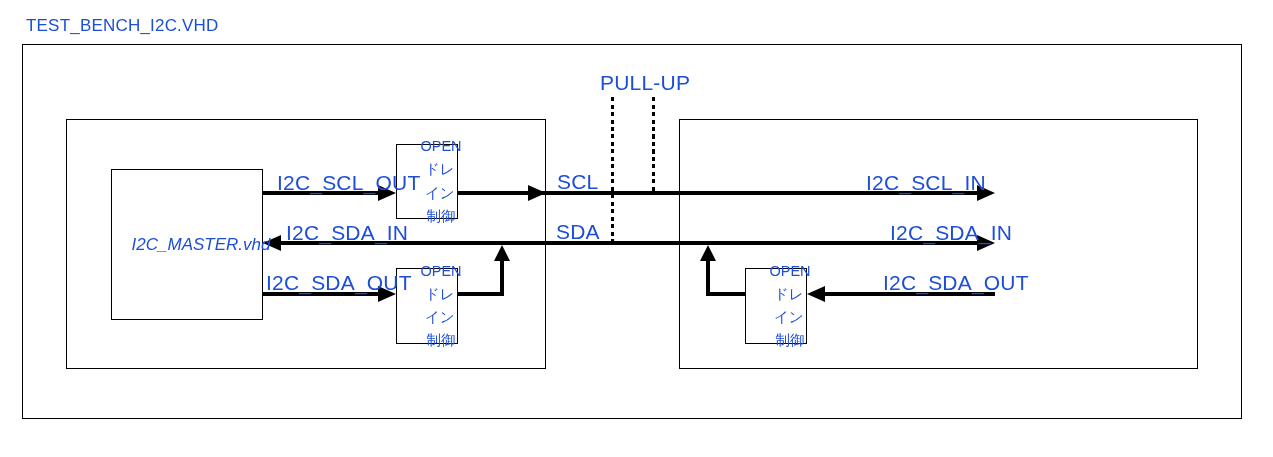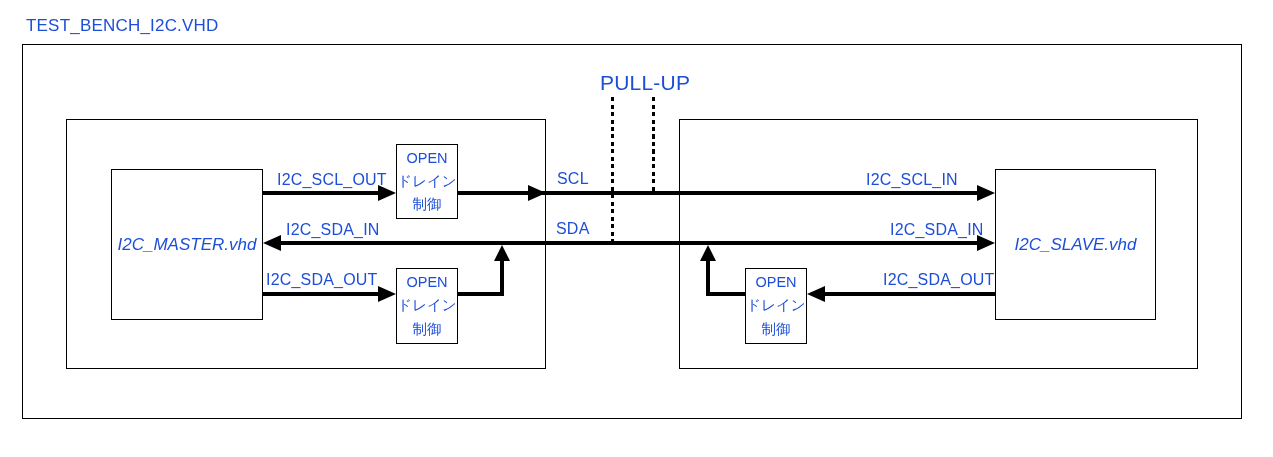--- a/index.html
+++ b/index.html
@@ -10,40 +10,41 @@
     background: #ffffff;
     font-family: "Liberation Sans", "DejaVu Sans", sans-serif;
     color: #1d4ed8;
     overflow: hidden;
   }
   .box {
     position: absolute;
     box-sizing: border-box;
     border: 1.5px solid #000;
     background: transparent;
+    padding-left: 28px;
   }
   .fillbox { background: #fff; }
   .centerbox {
     display: flex;
     align-items: center;
     justify-content: center;
     text-align: center;
   }
   .open-box {
     display: flex;
     flex-direction: column;
     align-items: center;
     justify-content: center;
     font-size: 14.5px;
     line-height: 1.6;
     background: #fff;
   }
   .lbl {
     position: absolute;
-    font-size: 16px;
+    font-size: 21px;
     white-space: nowrap;
     letter-spacing: 0.2px;
   }
   .module-lbl { font-size: 17px; }
   .inner-lbl { font-size: 17px; font-style: italic; }
   .hline { position: absolute; height: 4px; background: #000; }
   .vline { position: absolute; width: 4px; background: #000; }
   .dotline {
     position: absolute;
     width: 3px;
@@ -93,23 +94,20 @@
   <div class="arr arr-l" style="left:807px; top:286px;"></div>
 
   <div class="hline" style="left:706px; top:292px; width:39px;"></div>
   <div class="vline" style="left:706px; top:259px; height:37px;"></div>
   <div class="arr arr-u" style="left:700px; top:245px;"></div>
 
   <div class="box fillbox centerbox inner-lbl" style="left:111px; top:169px; width:152px; height:151px;">
     <span>I2C_MASTER.vhd</span>
   </div>
 
-  <div class="box fillbox centerbox inner-lbl" style="left:995px; top:169px; width:161px; height:151px;">
-    <span>I2C_SLAVE.vhd</span>
-  </div>
 
   <div class="box open-box" style="left:396px; top:144px; width:62px; height:75px;">
     <span>OPEN</span>
     <span>ドレイン</span>
     <span>制御</span>
   </div>
 
   <div class="box open-box" style="left:396px; top:268px; width:62px; height:76px;">
     <span>OPEN</span>
     <span>ドレイン</span>

